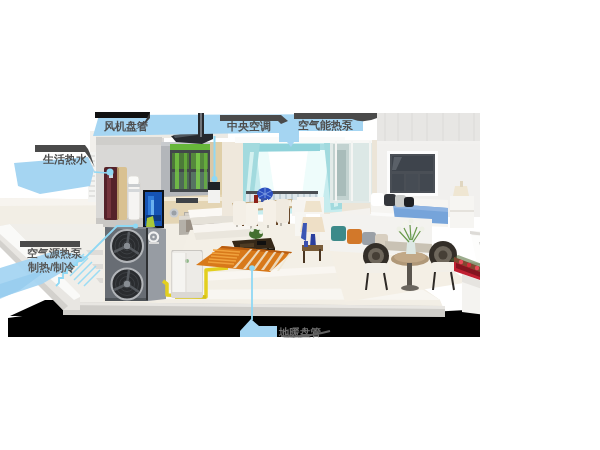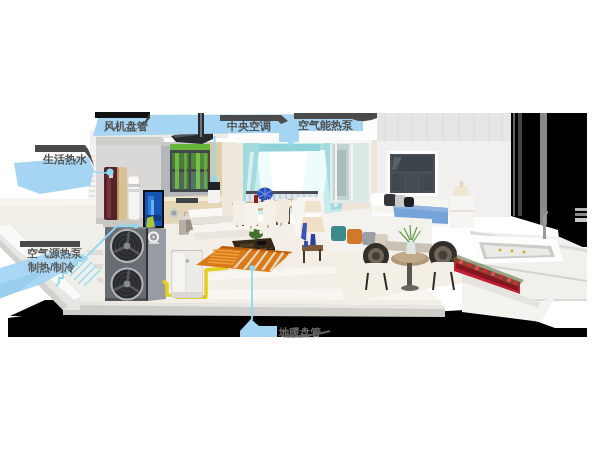--- a/index.html
+++ b/index.html
@@ -1,16 +1,16 @@
 <!DOCTYPE html>
 <html><head>
 <meta charset="utf-8">
 <style>
 html,body{margin:0;padding:0;background:#fff;}
-#wrap{width:600px;height:450px;position:relative;overflow:hidden;}
+#wrap{width:480px;height:450px;position:relative;overflow:hidden;}
 text{font-family:"Liberation Sans",sans-serif;}
 </style>
 </head>
 <body>
 <div id="wrap">
 <svg width="600" height="450" viewBox="0 0 600 450" xmlns="http://www.w3.org/2000/svg">
 
 <rect x="0" y="0" width="600" height="450" fill="#ffffff"></rect>
 
 <path d="M8,318 L80,308 L230,310 L430,312 L500,308 L555,328 L587,328 L587,337 L8,337 Z" fill="#000000"></path>

